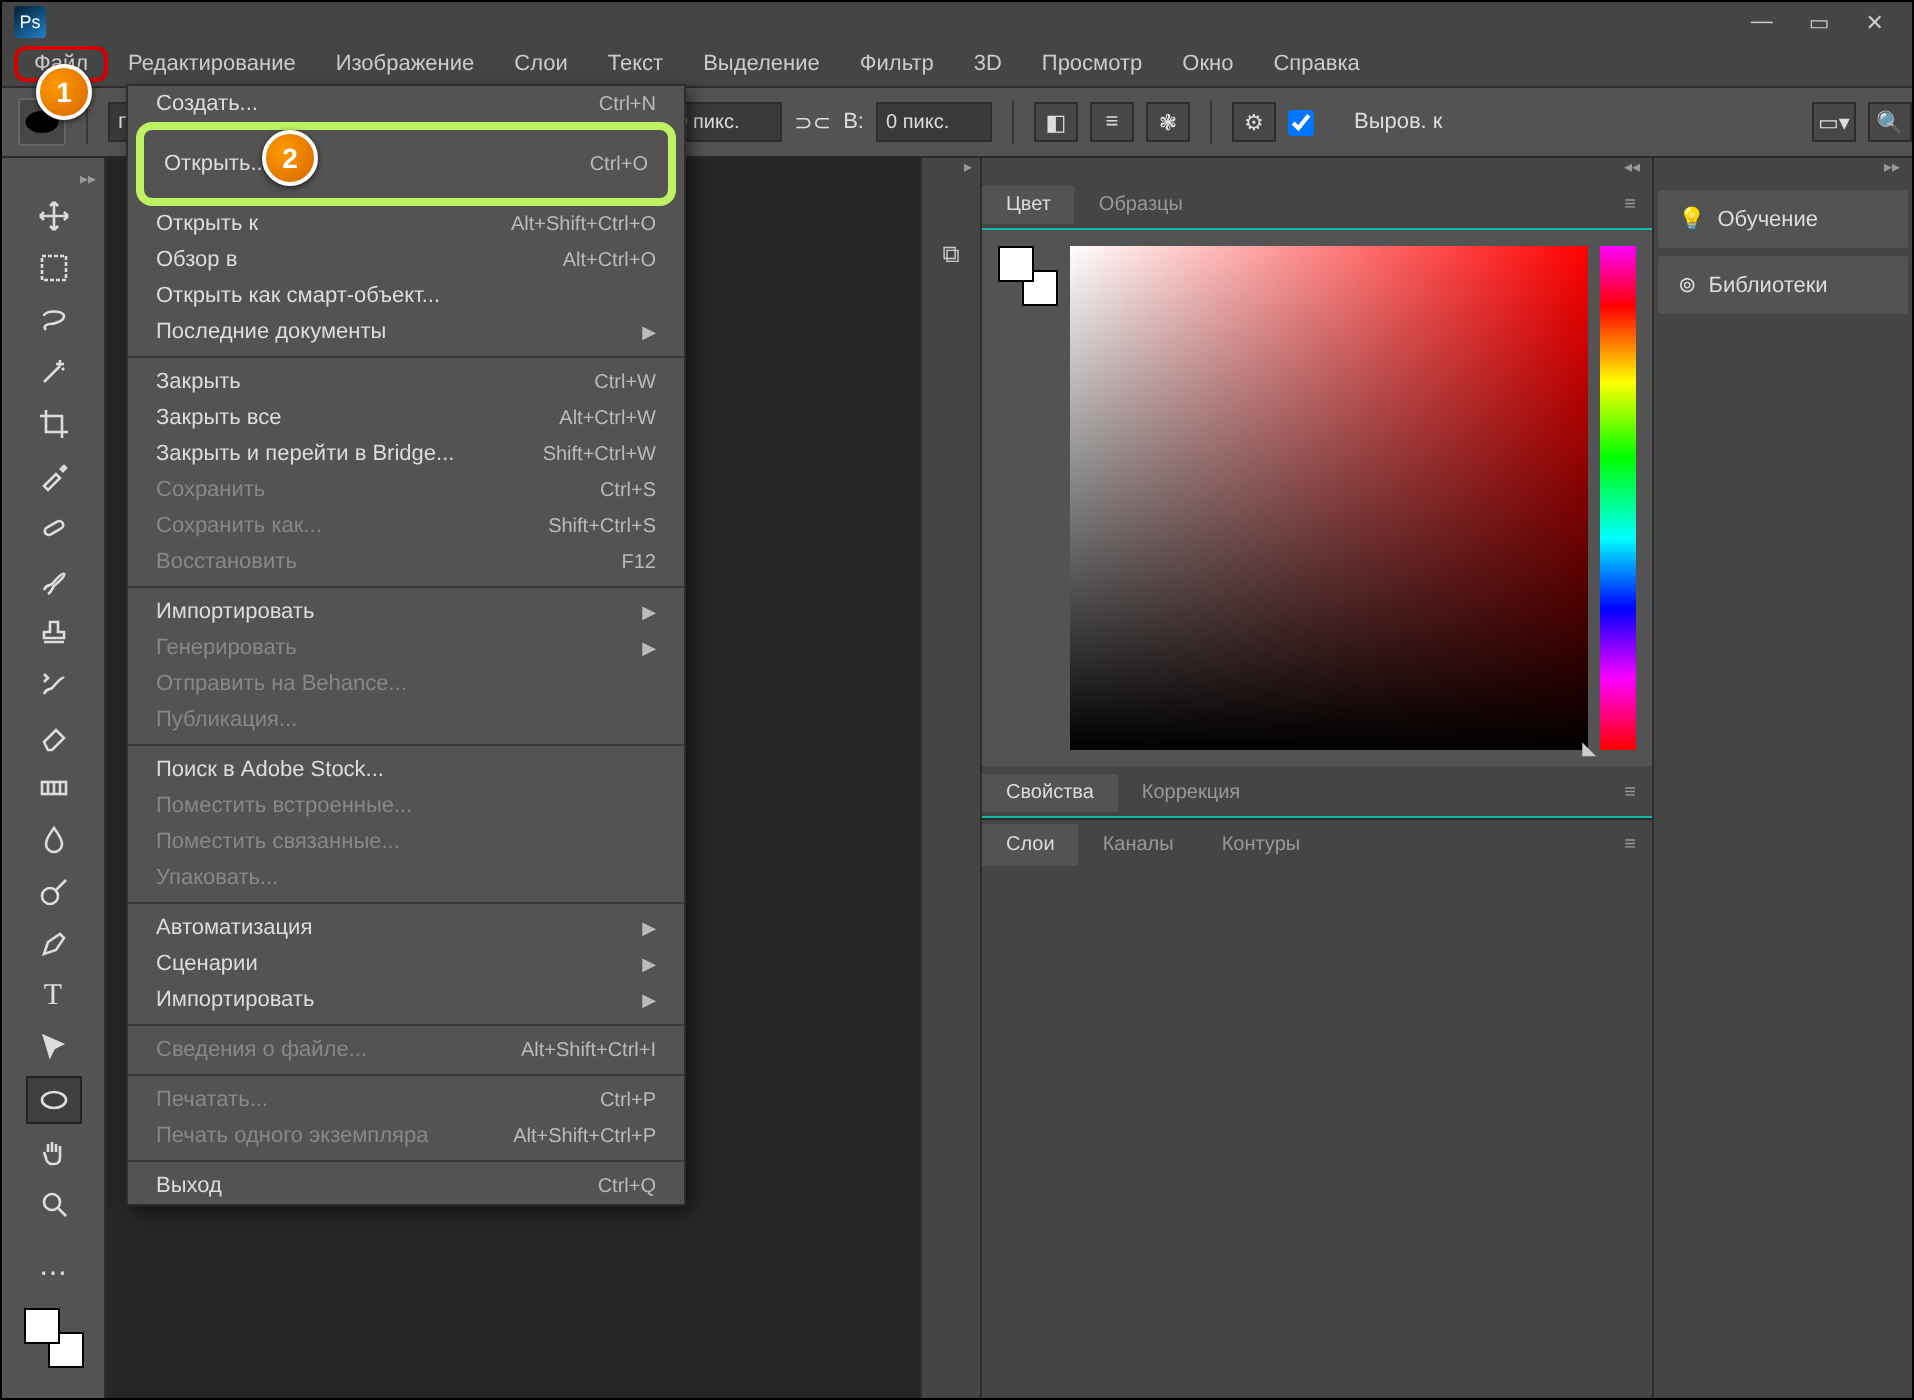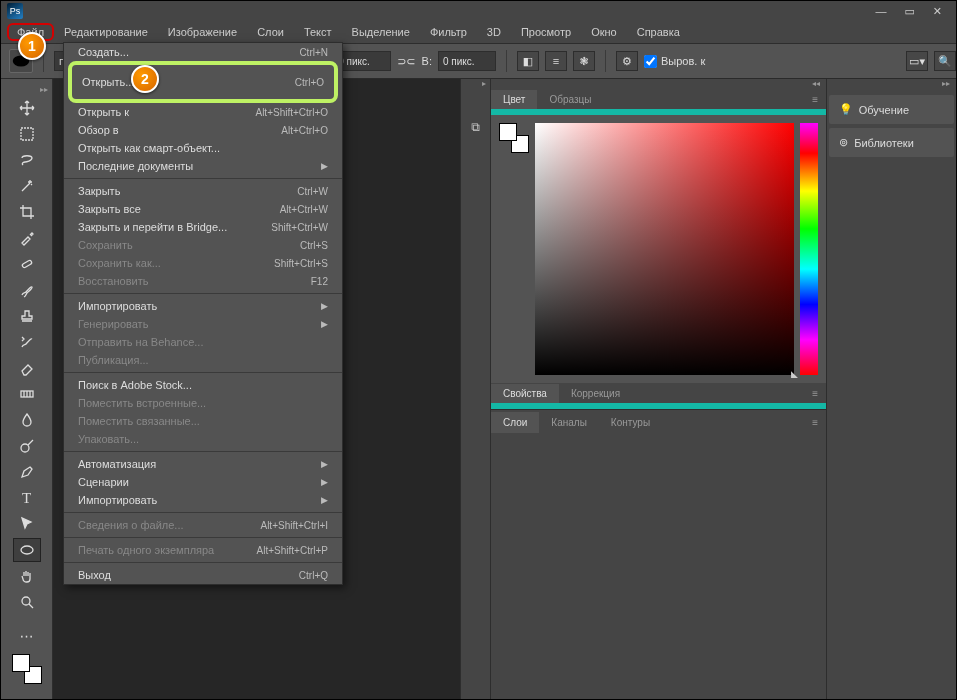--- a/index.html
+++ b/index.html
@@ -8,36 +8,36 @@
 .ps-icon{width:16px;height:16px;background:linear-gradient(145deg,#001e36 0%,#31a8ff 140%);display:flex;align-items:center;justify-content:center;color:#fff;font-weight:normal;font-size:9px;border-radius:2px}
 .win-btns{margin-left:auto;display:flex;gap:18px;padding-right:14px;color:#ccc;font-size:12px}
 .menubar{height:22px;background:#454545;display:flex;align-items:center;padding-left:6px;gap:0}
 .menubar span{padding:3px 10px;cursor:default}
 .menu-file{border:2px solid #d40000;border-radius:6px;padding:1px 8px !important}
 .optbar{height:36px;background:#535353;border-top:1px solid #2d2d2d;border-bottom:1px solid #2a2a2a;display:flex;align-items:center;padding-left:8px;gap:6px;color:#ddd}
 .opt-tool-icon{width:24px;height:24px;border:1px solid #666;background:#474747;border-radius:2px;display:flex;align-items:center;justify-content:center}
 .opt-sep{width:1px;height:22px;background:#3a3a3a;margin:0 4px}
 .opt-field{background:#3a3a3a;border:1px solid #2d2d2d;height:20px;padding:0 4px;display:flex;align-items:center;gap:4px;font-size:10px;min-width:58px}
 .opt-swatch{width:22px;height:18px;border:1px solid #2d2d2d;display:inline-block}
-.opt-check{display:flex;align-items:center;gap:4px;font-size:10px}
+.opt-check{display:flex;align-items:center;gap:20px;font-size:10px}
 .opt-iconbtn{width:22px;height:20px;border:1px solid #2d2d2d;background:#474747;display:flex;align-items:center;justify-content:center;font-size:11px}
 .opt-stroke{width:40px;height:14px;border:1px solid #808080;background:#474747;position:relative;display:flex;align-items:center}
 .opt-stroke::after{content:"";height:2px;background:#ccc;flex:1;margin:0 4px}
 .workspace{display:flex;height:622px}
 .tools{width:52px;background:#535353;border-right:1px solid #2d2d2d;display:flex;flex-direction:column;align-items:center;padding-top:6px;gap:2px}
 .tool{width:28px;height:24px;display:flex;align-items:center;justify-content:center;color:#ddd;font-size:14px}
 .tool.sel{background:#3f3f3f;border:1px solid #222}
 .tool svg{width:16px;height:16px;stroke:#ddd;fill:none;stroke-width:1.3}
 .canvas{flex:1;background:#262626;position:relative}
 .collapsed{width:30px;background:#454545;border-left:1px solid #2d2d2d;display:flex;flex-direction:column;align-items:center}
 .collapsed .toggle{width:100%;height:14px;display:flex;justify-content:flex-end;padding-right:4px;font-size:8px;color:#999}
 .collapsed .btn{width:24px;height:24px;margin-top:4px;display:flex;align-items:center;justify-content:center;font-size:12px;color:#ccc}
 .panels{width:336px;background:#454545;border-left:1px solid #2d2d2d;display:flex;flex-direction:column}
 .panel-toggle{height:14px;display:flex;justify-content:flex-end;padding-right:6px;font-size:8px;color:#999}
-.panel-tabs{height:22px;display:flex;align-items:flex-end;border-bottom:6px solid #14b8a6;background:#454545}
+.panel-tabs{height:22px;display:flex;align-items:flex-start;border-bottom:1px solid #14b8a6;background:#454545}
 .panel-tabs span{padding:4px 12px;color:#999;font-size:10px}
 .panel-tabs span.on{background:#535353;color:#ddd}
 .panel-tabs .menu{margin-left:auto;padding-right:8px;color:#999}
 .colorpanel{background:#535353;padding:8px;display:flex;gap:6px}
 .fgbg{width:30px;height:30px;position:relative;flex-shrink:0}
 .fgbg .bg{position:absolute;bottom:0;right:0;width:18px;height:18px;background:#fff;border:1px solid #000}
 .fgbg .fg{position:absolute;top:0;left:0;width:18px;height:18px;background:#fff;border:1px solid #000}
 .colorfield{flex:1;height:252px;background:linear-gradient(to bottom,rgba(0,0,0,0),#000),linear-gradient(to right,#fff,#f00);position:relative}
 .hue{width:18px;height:252px;background:linear-gradient(to bottom,#f0f 0%,#f00 12%,#ff0 27%,#0f0 42%,#0ff 58%,#00f 72%,#f0f 86%,#f00 100%)}
 .props{background:#535353;flex:1}
@@ -370,20 +370,24 @@
       <span>Импортировать</span>
       <span class="ar">▶</span>
     </div>
     <div class="dd-sep"></div>
     <div class="dd-item dis">
       <span>Сведения о файле...</span>
       <span class="sc">Alt+Shift+Ctrl+I</span>
     </div>
     <div class="dd-sep"></div>
     <div class="dd-item dis">
+      <span>Печатать...</span>
+      <span class="sc">Ctrl+P</span>
+    </div>
+    <div class="dd-item dis">
       <span>Печать одного экземпляра</span>
       <span class="sc">Alt+Shift+Ctrl+P</span>
     </div>
     <div class="dd-sep"></div>
     <div class="dd-item">
       <span>Выход</span>
       <span class="sc">Ctrl+Q</span>
     </div>
   </div>
 

